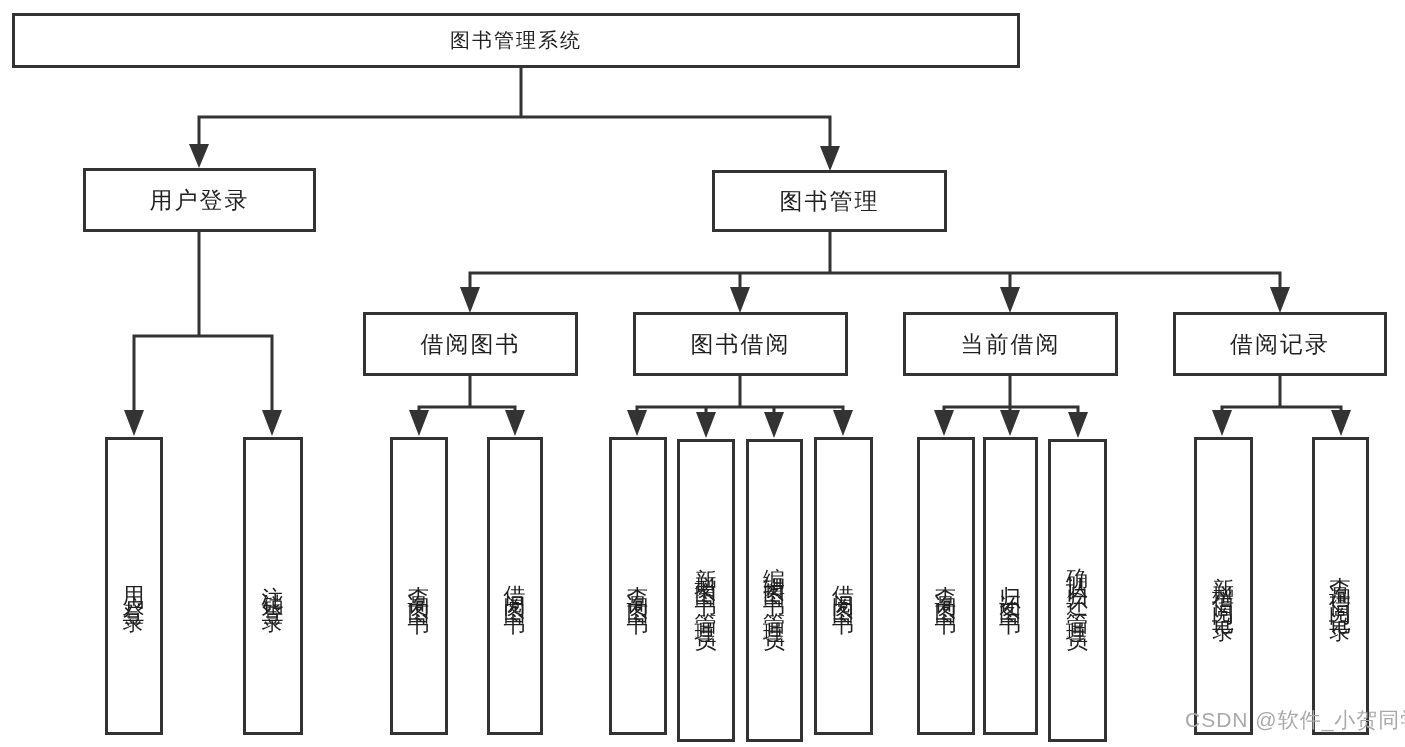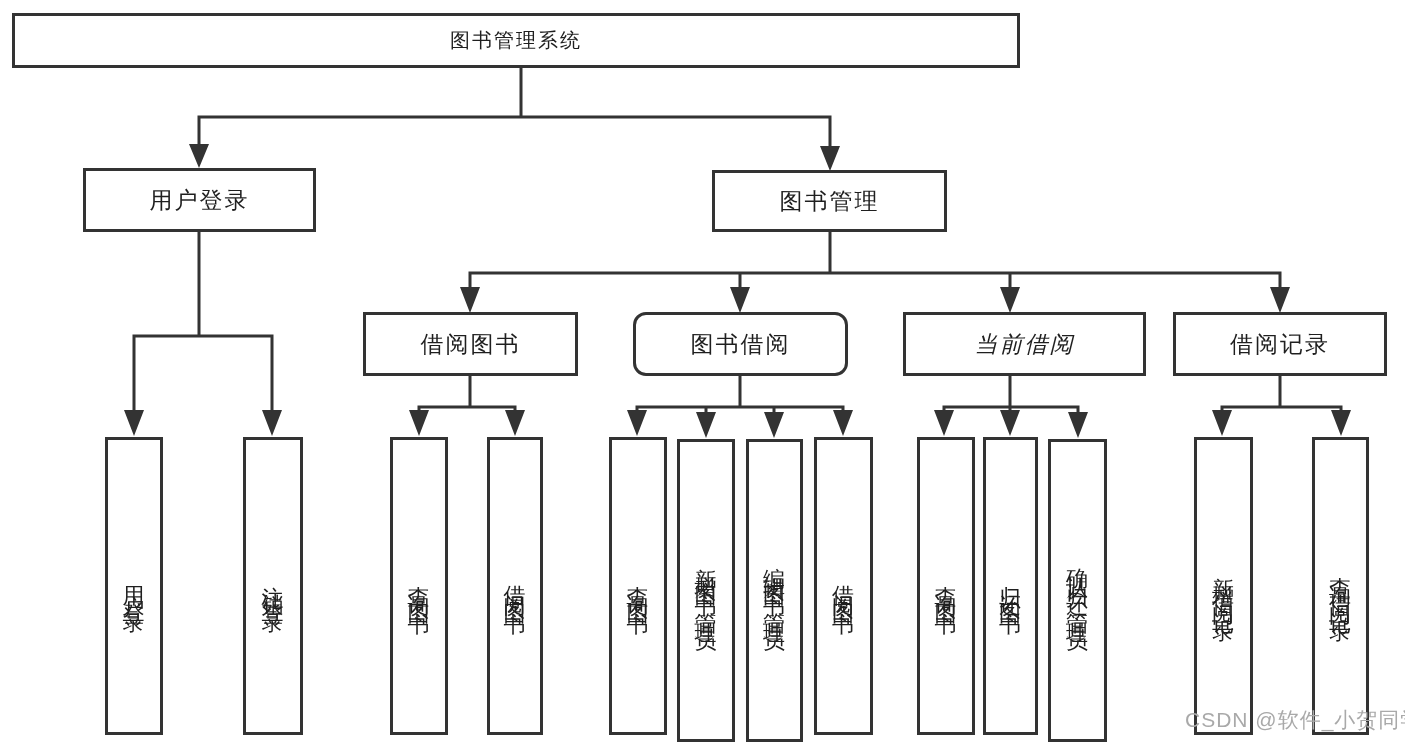--- a/index.html
+++ b/index.html
@@ -116,24 +116,24 @@
   <div class="box h" style="left:83px; top:168px; width:233px; height:64px;">
     <span>用户登录</span>
   </div>
   <div class="box h" style="left:712px; top:170px; width:235px; height:62px;">
     <span>图书管理</span>
   </div>
 
   <div class="box h" style="left:363px; top:312px; width:215px; height:64px;">
     <span>借阅图书</span>
   </div>
-  <div class="box h" style="left:633px; top:312px; width:215px; height:64px;border-radius:13px;">
+  <div class="box h" style="left:633px; top:312px; width:215px; height:64px;">
     <span>图书借阅</span>
   </div>
-  <div class="box h" style="left:903px; top:312px; width:243px; height:64px;font-style:italic;">
+  <div class="box h" style="left:903px; top:312px; width:215px; height:64px;">
     <span>当前借阅</span>
   </div>
   <div class="box h" style="left:1173px; top:312px; width:214px; height:64px;">
     <span>借阅记录</span>
   </div>
 
   <div class="box v" style="left:105px; top:437px; width:58px; height:298px;">
     <span>用户登录</span>
   </div>
   <div class="box v" style="left:243px; top:437px; width:60px; height:298px;">

